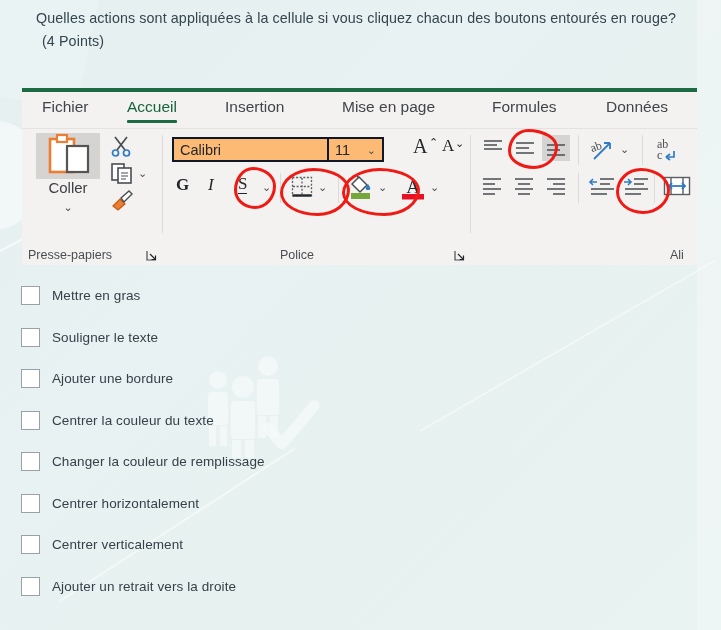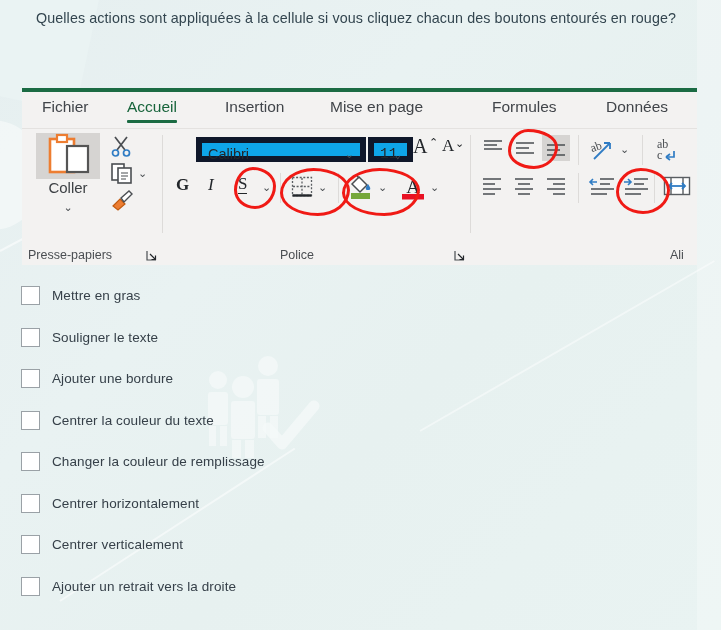--- a/index.html
+++ b/index.html
@@ -49,21 +49,21 @@
   .dialog-launcher{position:absolute;bottom:5px;width:11px;height:11px;}
 
   
   #paste-button{position:absolute;left:14px;top:4px;width:64px;height:94px;}
   #paste-icon-box{position:absolute;left:0;top:0;width:64px;height:46px;background:#d6d4d2;}
   #paste-label{position:absolute;left:0;top:46px;width:64px;text-align:center;font-size:15px;color:#3b3f43;}
   #paste-caret{position:absolute;left:0;top:68px;width:64px;text-align:center;font-size:11px;color:#4a4e52;}
   .mini-btn{position:absolute;}
 
   
-  .combo{position:absolute;background:#0ea5e9;border:6px solid #0f172a;box-sizing:border-box;margin-left:24px;}
+  .combo{position:absolute;background:#fdba74;border:2px solid #0f172a;box-sizing:border-box;}
   .combo .combo-text{position:absolute;left:6px;top:3px;font-size:14.5px;color:#23272b;}
   .combo .combo-caret{position:absolute;right:6px;top:5px;font-size:11px;color:#4a4e52;}
   .icon-btn{position:absolute;}
   .caret{position:absolute;font-size:11px;color:#4a4e52;}
   .bold-g{font-family:"Liberation Serif",serif;font-weight:bold;font-size:17px;color:#23272b;}
   .ital-i{font-family:"Liberation Serif",serif;font-style:italic;font-size:17px;color:#23272b;}
   .und-s{font-family:"Liberation Serif",serif;font-size:17px;color:#23272b;border-bottom:1.4px solid #23272b;line-height:17px;}
 
   
   .red-circle{position:absolute;border:3px solid #f01a15;border-radius:48% 52% 46% 54%/52% 46% 54% 48%;z-index:6;pointer-events:none;}
@@ -98,38 +98,39 @@
     <circle cx="53" cy="37" r="11"></circle>
       <rect x="41" y="51" width="24" height="38" rx="3"></rect>
     <rect x="42" y="90" width="9" height="18"></rect>
       <rect x="55" y="90" width="9" height="18"></rect>
   </g>
   <path d="M78 78 L92 94 L124 56" stroke="#ffffff" stroke-width="11" fill="none" opacity="0.8" stroke-linecap="round" stroke-linejoin="round"></path>
 </svg>
 
 <div id="question">
   <p>Quelles actions sont appliquées à la cellule si vous cliquez chacun des boutons entourés en rouge?</p>
+  <p id="points">(4 Points)</p>
 </div>
 
 <div id="ribbon-image">
 
   <div id="ribbon-top-rule"></div>
 
   <div id="tabstrip">
     <div class="tab" style="left:20px">
       <span>Fichier</span>
     </div>
     <div class="tab active" style="left:105px">
       <span>Accueil</span>
       <span class="tab-underline"></span>
     </div>
     <div class="tab" style="left:203px">
       <span>Insertion</span>
     </div>
-    <div class="tab" style="left:308px">
+    <div class="tab" style="left:320px">
       <span>Mise en page</span>
     </div>
     <div class="tab" style="left:470px">
       <span>Formules</span>
     </div>
     <div class="tab" style="left:584px">
       <span>Données</span>
     </div>
   </div>
 
@@ -175,21 +176,21 @@
     <svg class="dialog-launcher" style="left:124px;" viewBox="0 0 11 11">
       <path d="M1 1 v9 h9" stroke="#4a4e52" stroke-width="1.2" fill="none"></path>
       <path d="M4 4 L9.5 9.5 M9.5 5.5 v4 h-4" stroke="#23272b" stroke-width="1.2" fill="none"></path>
     </svg>
     <div class="grp-sep" style="left:140px;"></div>
 
     <div class="combo" style="left:150px;top:8px;width:170px;height:25px;">
       <span class="combo-text">Calibri</span>
       <span class="combo-caret">⌄</span>
     </div>
-    <div class="combo" style="left:322px;top:8px;width:45px;height:25px;font-family:Liberation Mono, monospace;">
+    <div class="combo" style="left:305px;top:8px;width:57px;height:25px;">
       <span class="combo-text">11</span>
       <span class="combo-caret">⌄</span>
     </div>
 
     <div class="icon-btn" style="left:388px;top:8px;width:26px;height:25px;">
       <span style="position:absolute;left:3px;top:-2px;font-size:20px;font-family:'Liberation Serif',serif;color:#23272b;">A</span>
       <span style="position:absolute;left:19px;top:-1px;font-size:11px;color:#23272b;">⌃</span>
     </div>
     <div class="icon-btn" style="left:418px;top:8px;width:26px;height:25px;">
       <span style="position:absolute;left:2px;top:-1px;font-size:17px;font-family:'Liberation Serif',serif;color:#23272b;">A</span>

